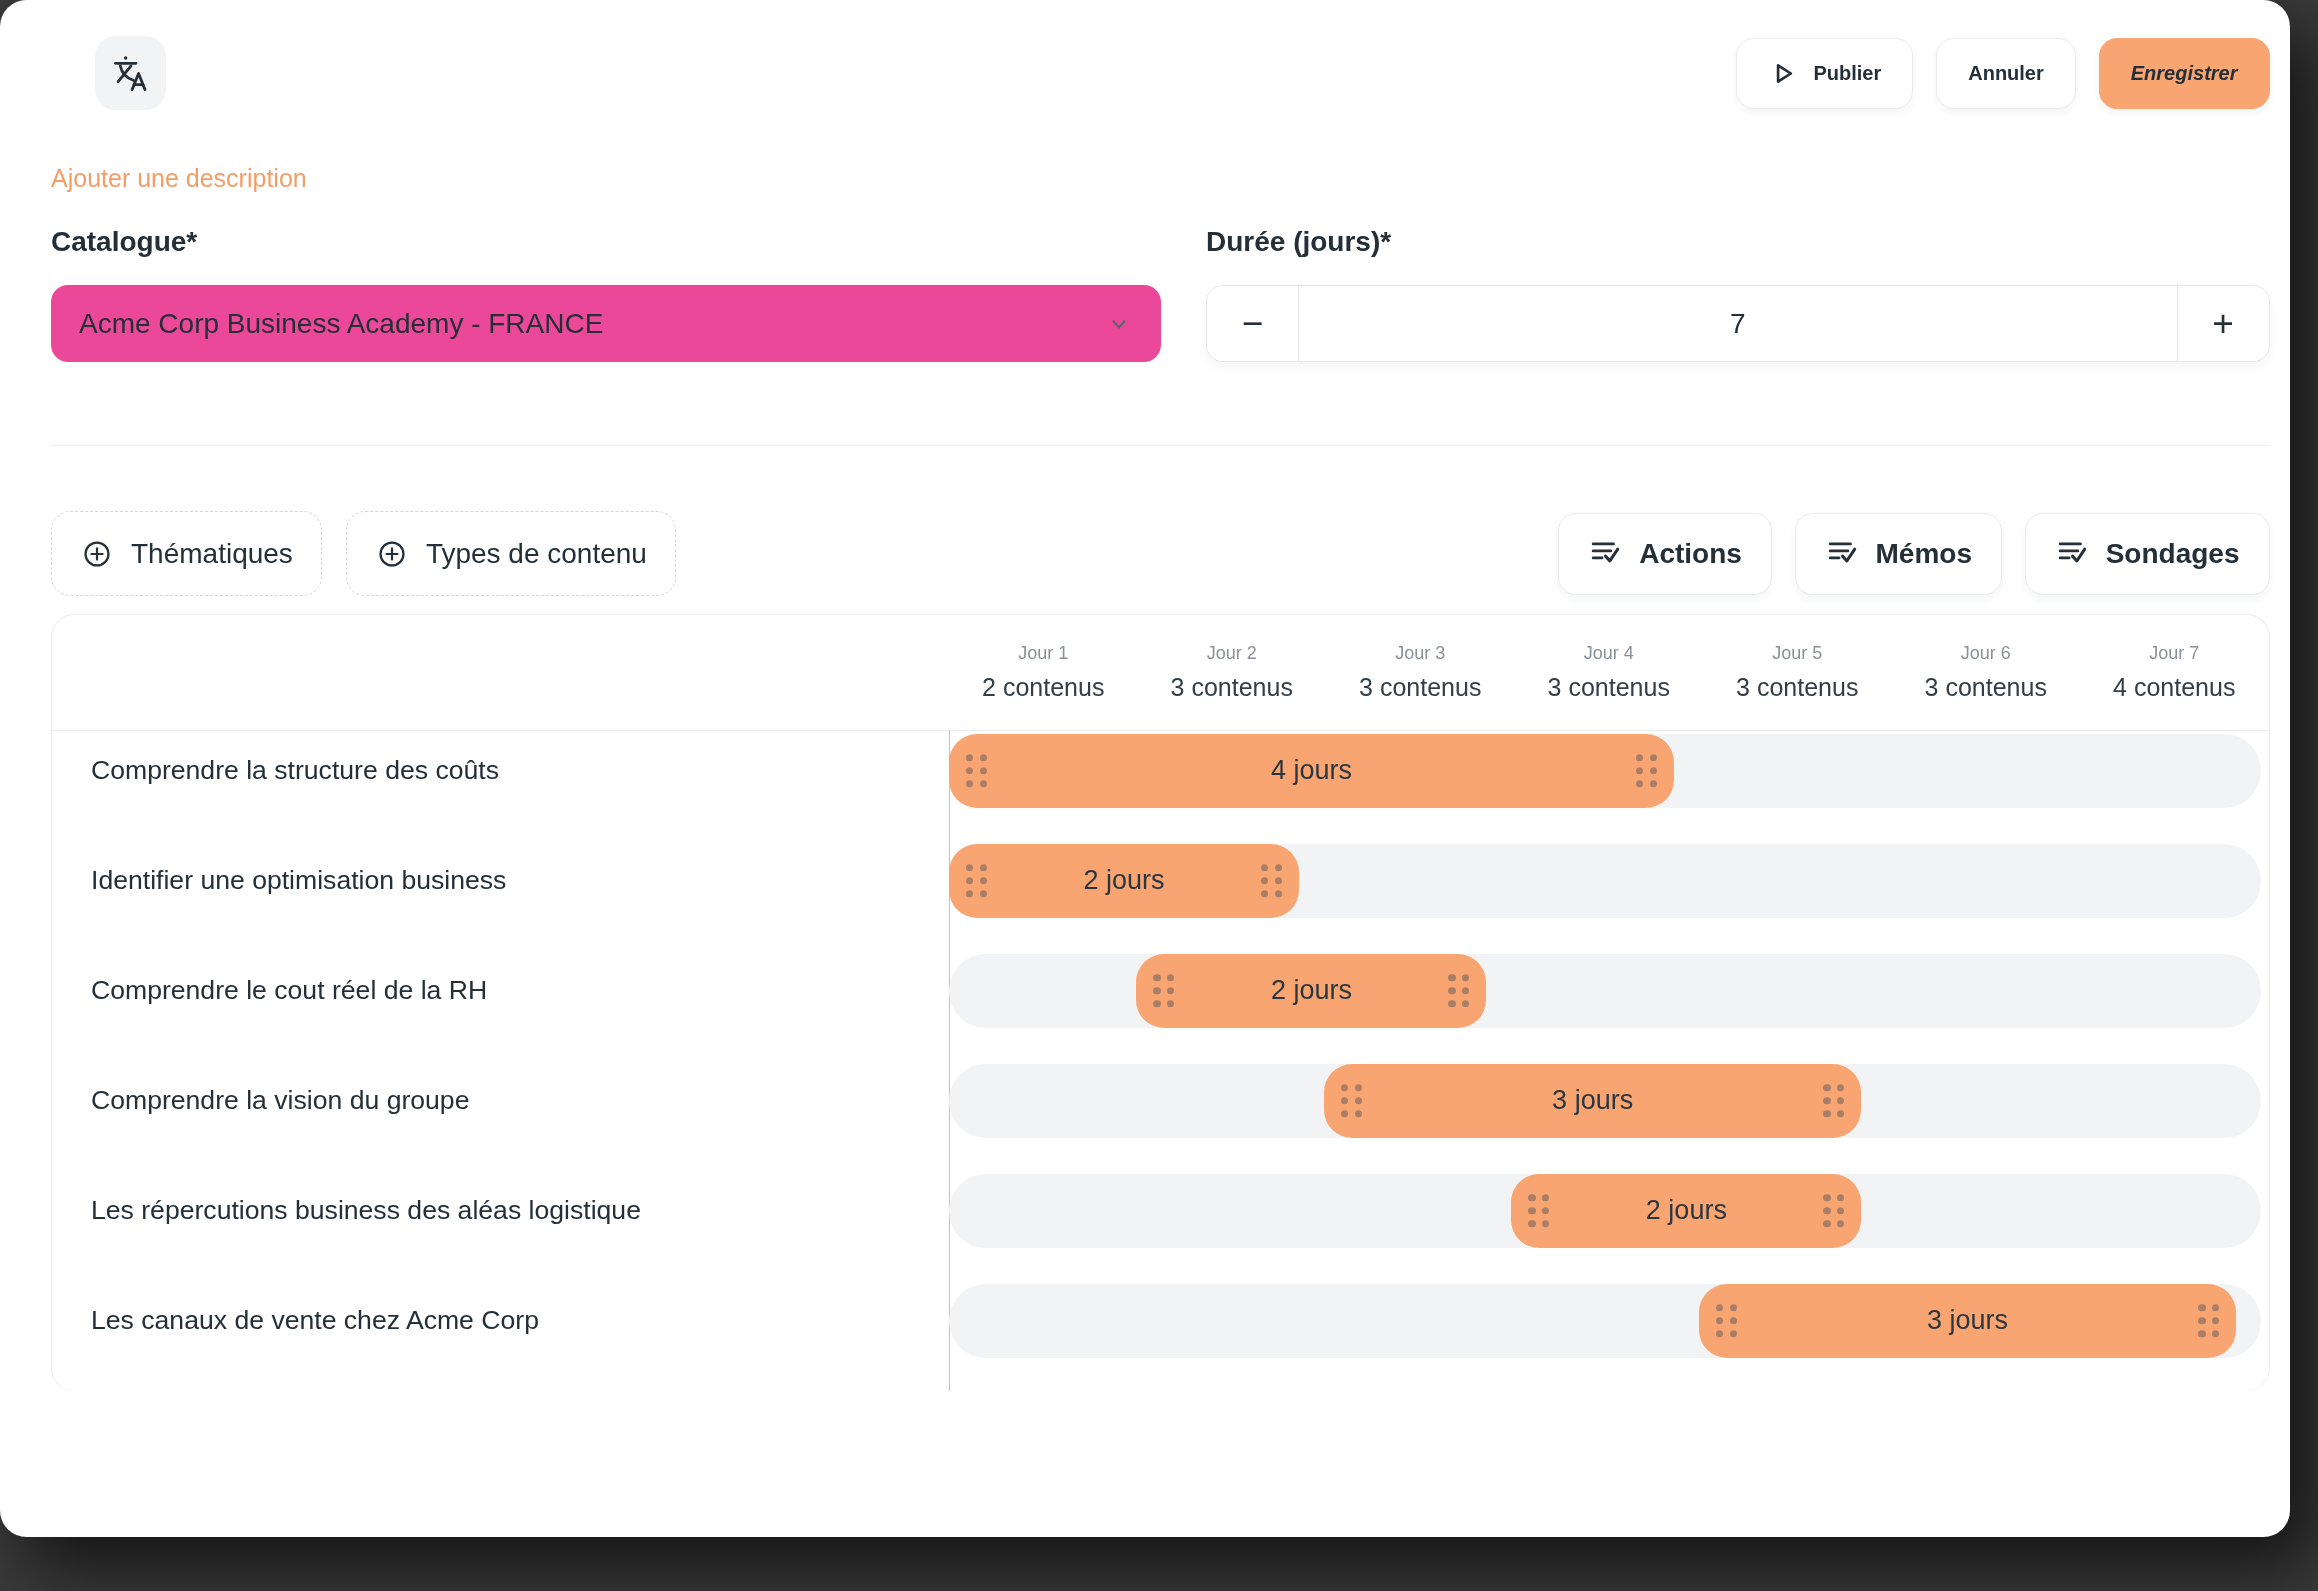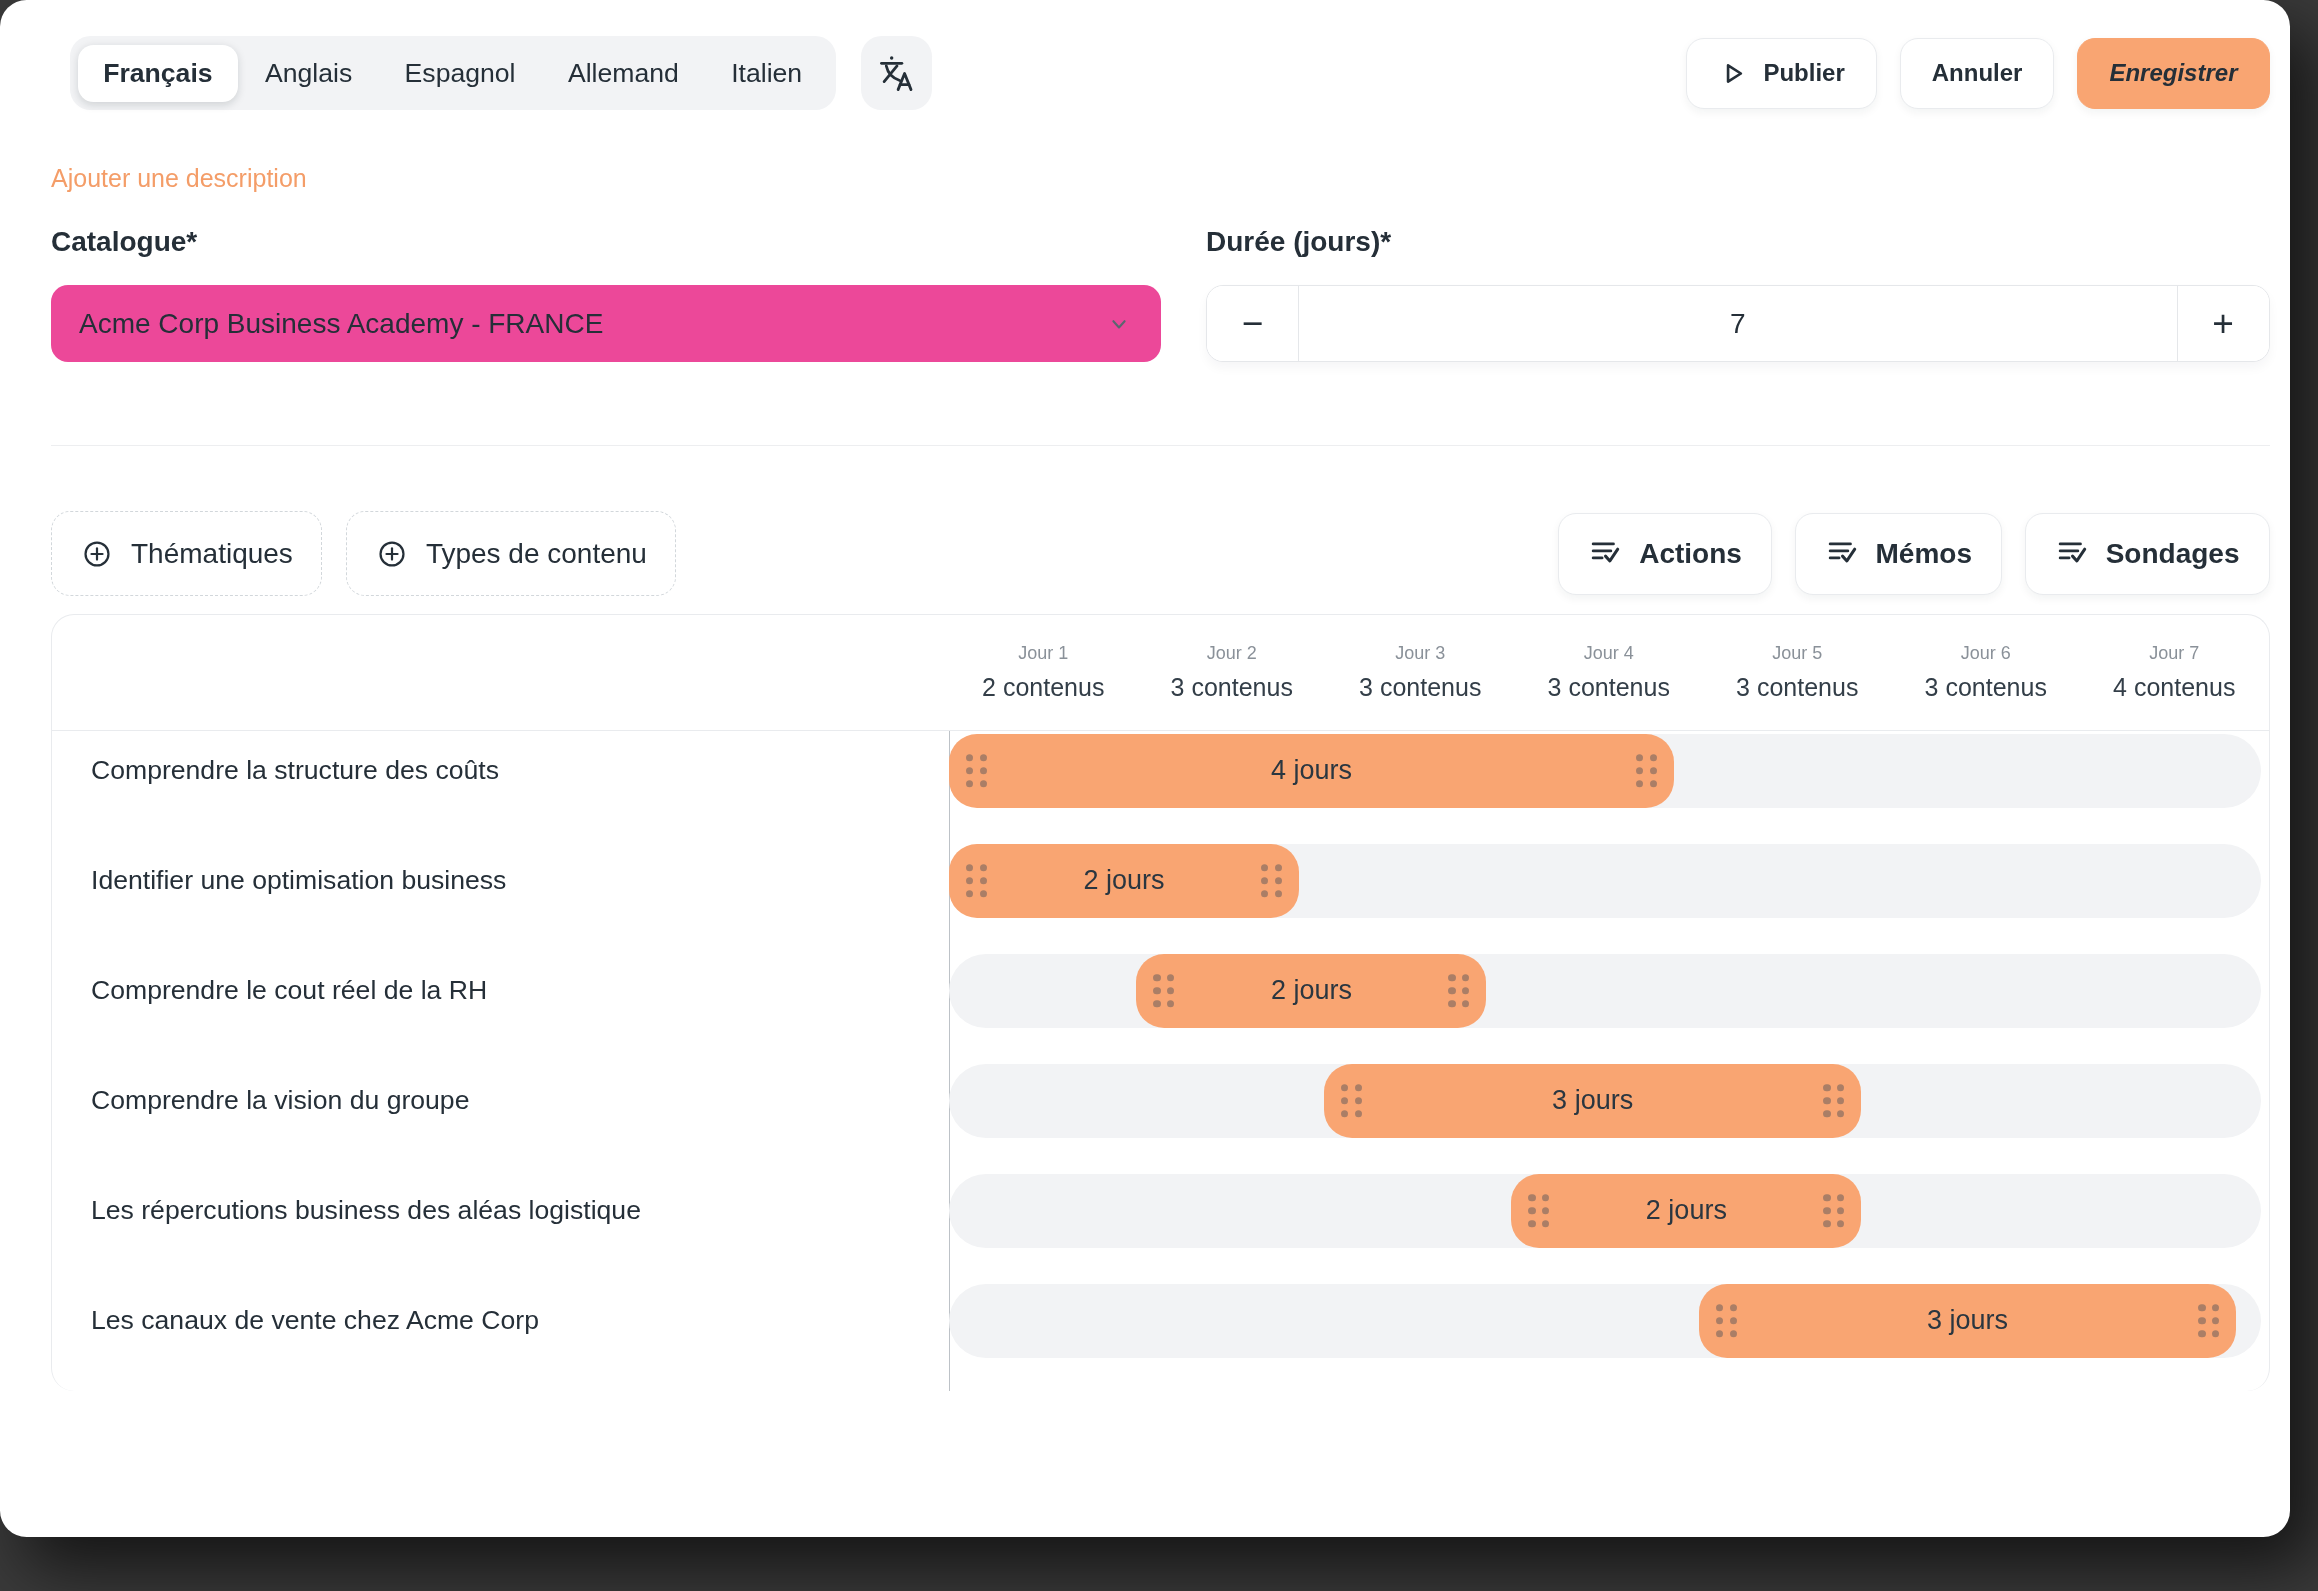--- a/index.html
+++ b/index.html
@@ -11,21 +11,21 @@
 
   
   .topbar{display:flex;justify-content:space-between;align-items:center;margin-top:36px;height:74px;}
   .topbar-left{display:flex;align-items:center;margin-left:18.7px;}
   .seg{display:flex;align-items:center;background:#F2F3F5;border-radius:20.5px;padding:0 8.5px;height:74px;gap:2.4px;}
   .tab{height:57px;display:flex;align-items:center;padding:0 25px;font-size:26.6px;color:#252F38;border-radius:15.7px;font-weight:400;cursor:pointer;white-space:nowrap;}
   .tab.active{background:#fff;box-shadow:0 2.4px 8.5px rgba(15,25,35,.15);font-weight:700;}
   .translate-chip{width:71px;height:74px;background:#F2F3F5;border-radius:20.5px;margin-left:25px;display:flex;align-items:center;justify-content:center;cursor:pointer;}
   .topbar-right{display:flex;gap:23px;align-items:center;}
   .btn{height:71px;display:inline-flex;align-items:center;gap:14.5px;padding:0 31px;background:#fff;
-    border:1.2px solid #E9EBEE;border-radius:18px;font-size:24px;font-weight:700;color:#252F38;
+    border:1.2px solid #E9EBEE;border-radius:18px;font-size:20px;font-weight:700;color:#252F38;
     box-shadow:0 3.6px 8.5px rgba(20,30,40,.05);cursor:pointer;white-space:nowrap;}
   .btn.primary{background:#F9A572;border-color:#F9A572;font-style:italic;}
 
   
   .title-input{display:block;margin-top:68px;width:100%;height:91px;border:1.2px solid #E5E7EA;border-radius:17px;
     padding:0 29px;font-size:50px;font-weight:700;color:#252F38;background:#fff;outline:none;
     font-family:"Liberation Sans", sans-serif;box-shadow:0 7.2px 13.3px rgba(20,30,40,.05);}
   .desc-link{margin-top:54px;font-size:25px;color:#F49D68;font-weight:400;cursor:pointer;display:inline-block;}
 
   
@@ -80,27 +80,20 @@
   .icon{display:inline-flex;align-items:center;justify-content:center;flex:none;}
 </style>
 </head>
 <body>
 
 <div class="card">
   <div class="content">
 
     <div class="topbar">
       <div class="topbar-left">
-        <div class="seg">
-            <div class="tab active">Français</div>
-            <div class="tab">Anglais</div>
-            <div class="tab">Espagnol</div>
-            <div class="tab">Allemand</div>
-            <div class="tab">Italien</div>
-          </div>
         <div class="translate-chip">
           <span class="icon">
             <svg width="43" height="43" viewBox="0 0 40 40" fill="none" stroke="#252F38" stroke-width="2.6" stroke-linecap="round" stroke-linejoin="round">
               <circle cx="15.5" cy="5.5" r="1.6" fill="#252F38" stroke="none"></circle>
               <line x1="6" y1="10.5" x2="25" y2="10.5"></line>
               <line x1="20.5" y1="13" x2="8.5" y2="27.5"></line>
               <path d="M10.5 13 C 12 20, 17 24.5, 23 26.5"></path>
               <path d="M21.5 35 L 27.5 20 L 33.5 35"></path>
               <line x1="23.4" y1="30.4" x2="31.6" y2="30.4"></line>
             </svg>

